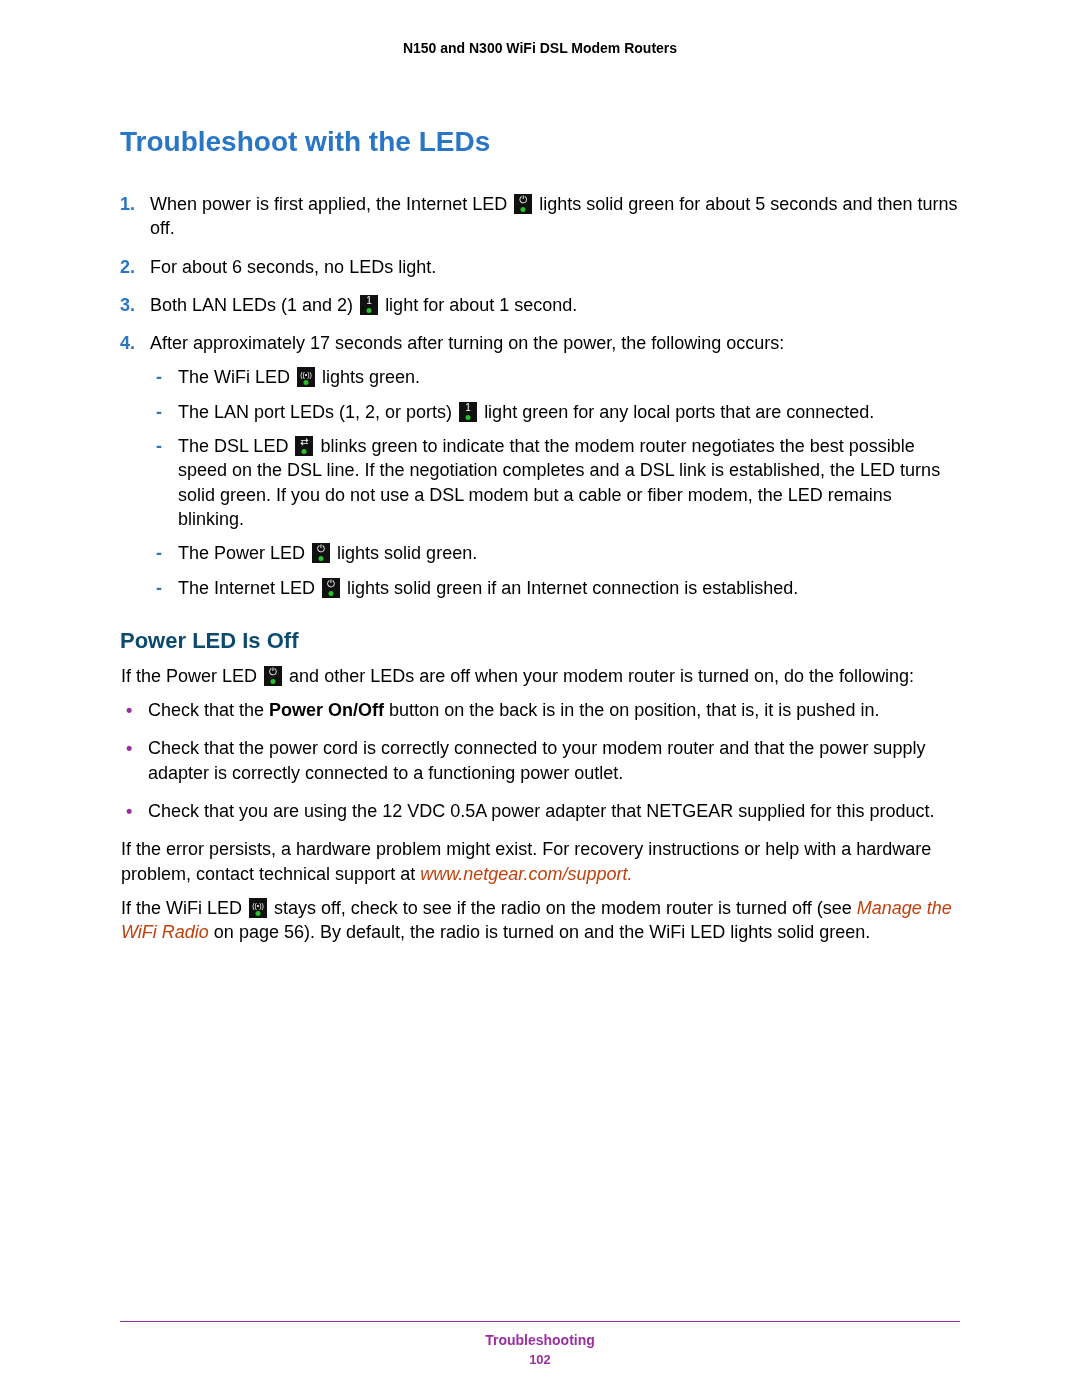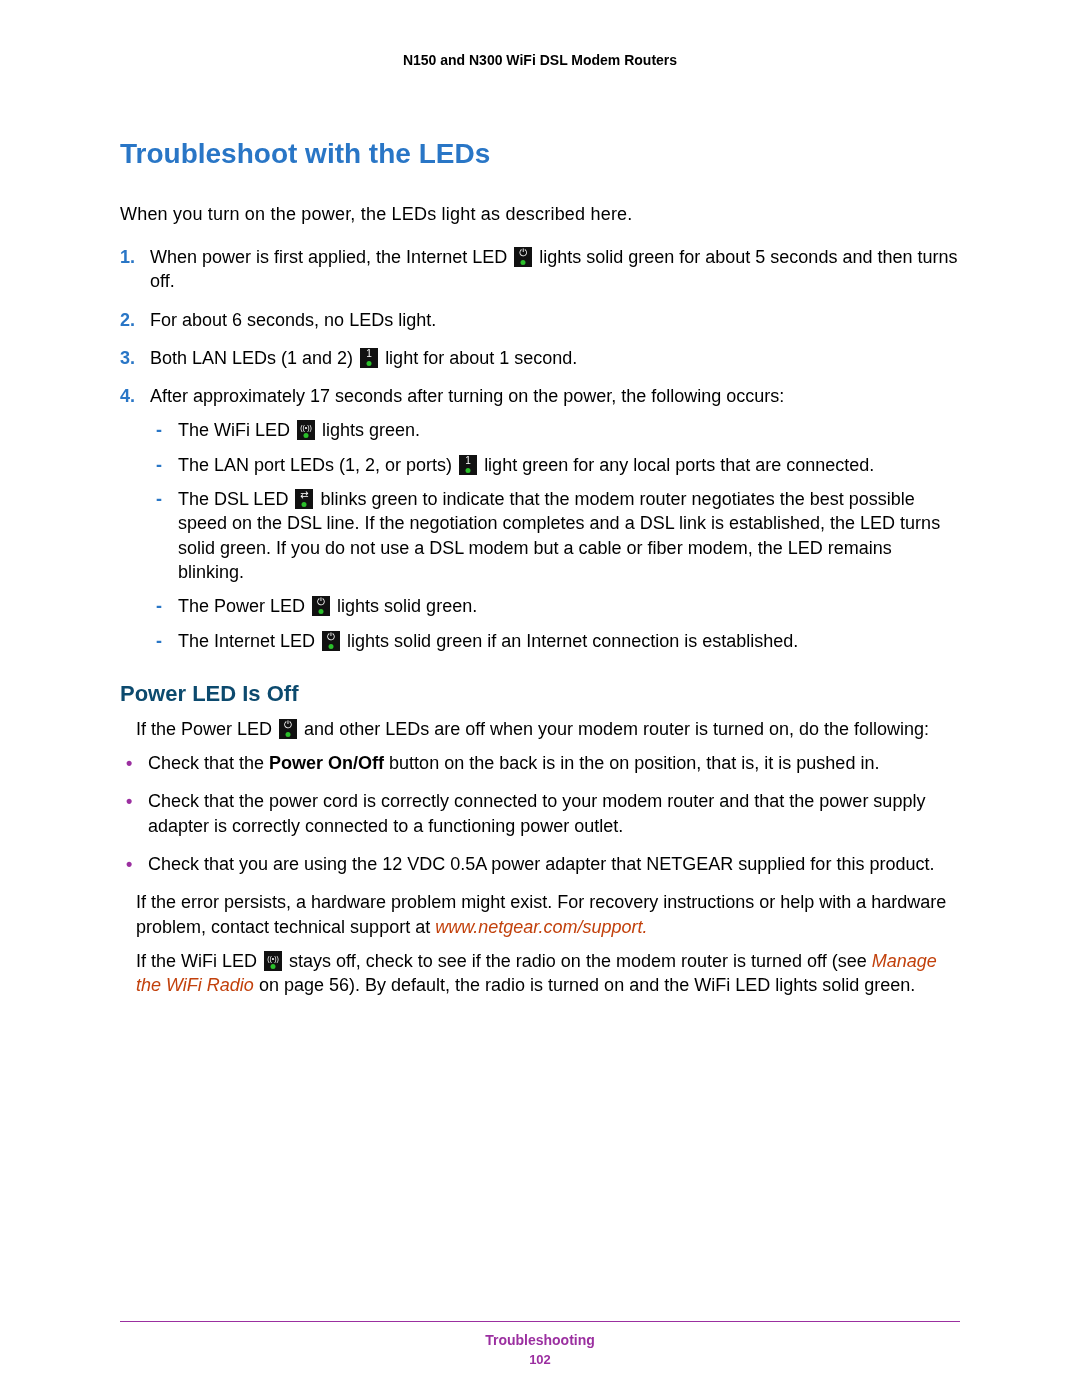--- a/index.html
+++ b/index.html
@@ -7,21 +7,21 @@
     padding: 0;
     background: #fff;
     font-family: Arial, Helvetica, sans-serif;
     font-size: 18px;
     color: #000;
   }
   .page {
     width: 1080px;
     min-height: 1397px;
     box-sizing: border-box;
-    padding: 52px 120px 30px 120px;
+    padding: 40px 120px 30px 120px;
     position: relative;
   }
   .doc-header {
     text-align: center;
     font-weight: bold;
     font-size: 14px;
     margin-bottom: 70px;
   }
   h1.main-title {
     color: #2976c6;
@@ -120,21 +120,21 @@
   .led-icon .sym {
     position: absolute;
     top: -1px;
     left: 0; right: 0;
     text-align: center;
     font-size: 10px;
     color: #fff;
     line-height: 13px;
   }
   .para {
-    margin: 0 0 10px 16px;
+    margin: 0 0 10px 1px;
     line-height: 1.35;
   }
   .footer-rule {
     border: none;
     border-top: 1px solid #9b2fa0;
     margin: 0;
   }
   .footer {
     text-align: center;
     margin-top: 10px;
@@ -159,21 +159,20 @@
 </style>
 </head>
 <body>
 
 <div class="page">
 
   <div class="doc-header">N150 and N300 WiFi DSL Modem Routers</div>
 
   <h1 class="main-title">Troubleshoot with the LEDs</h1>
 
-  <p class="intro">When you turn on the power, the LEDs light as described here.</p>
 
   <ol class="num-list">
     <li>
       <span class="num">1.</span>
       <span>When power is first applied, the Internet LED </span>
       <span class="led-icon"><span class="sym">⏻</span></span>
       <span> lights solid green for about 5 seconds and then turns off.</span>
     </li>
     <li>
       <span class="num">2.</span>

